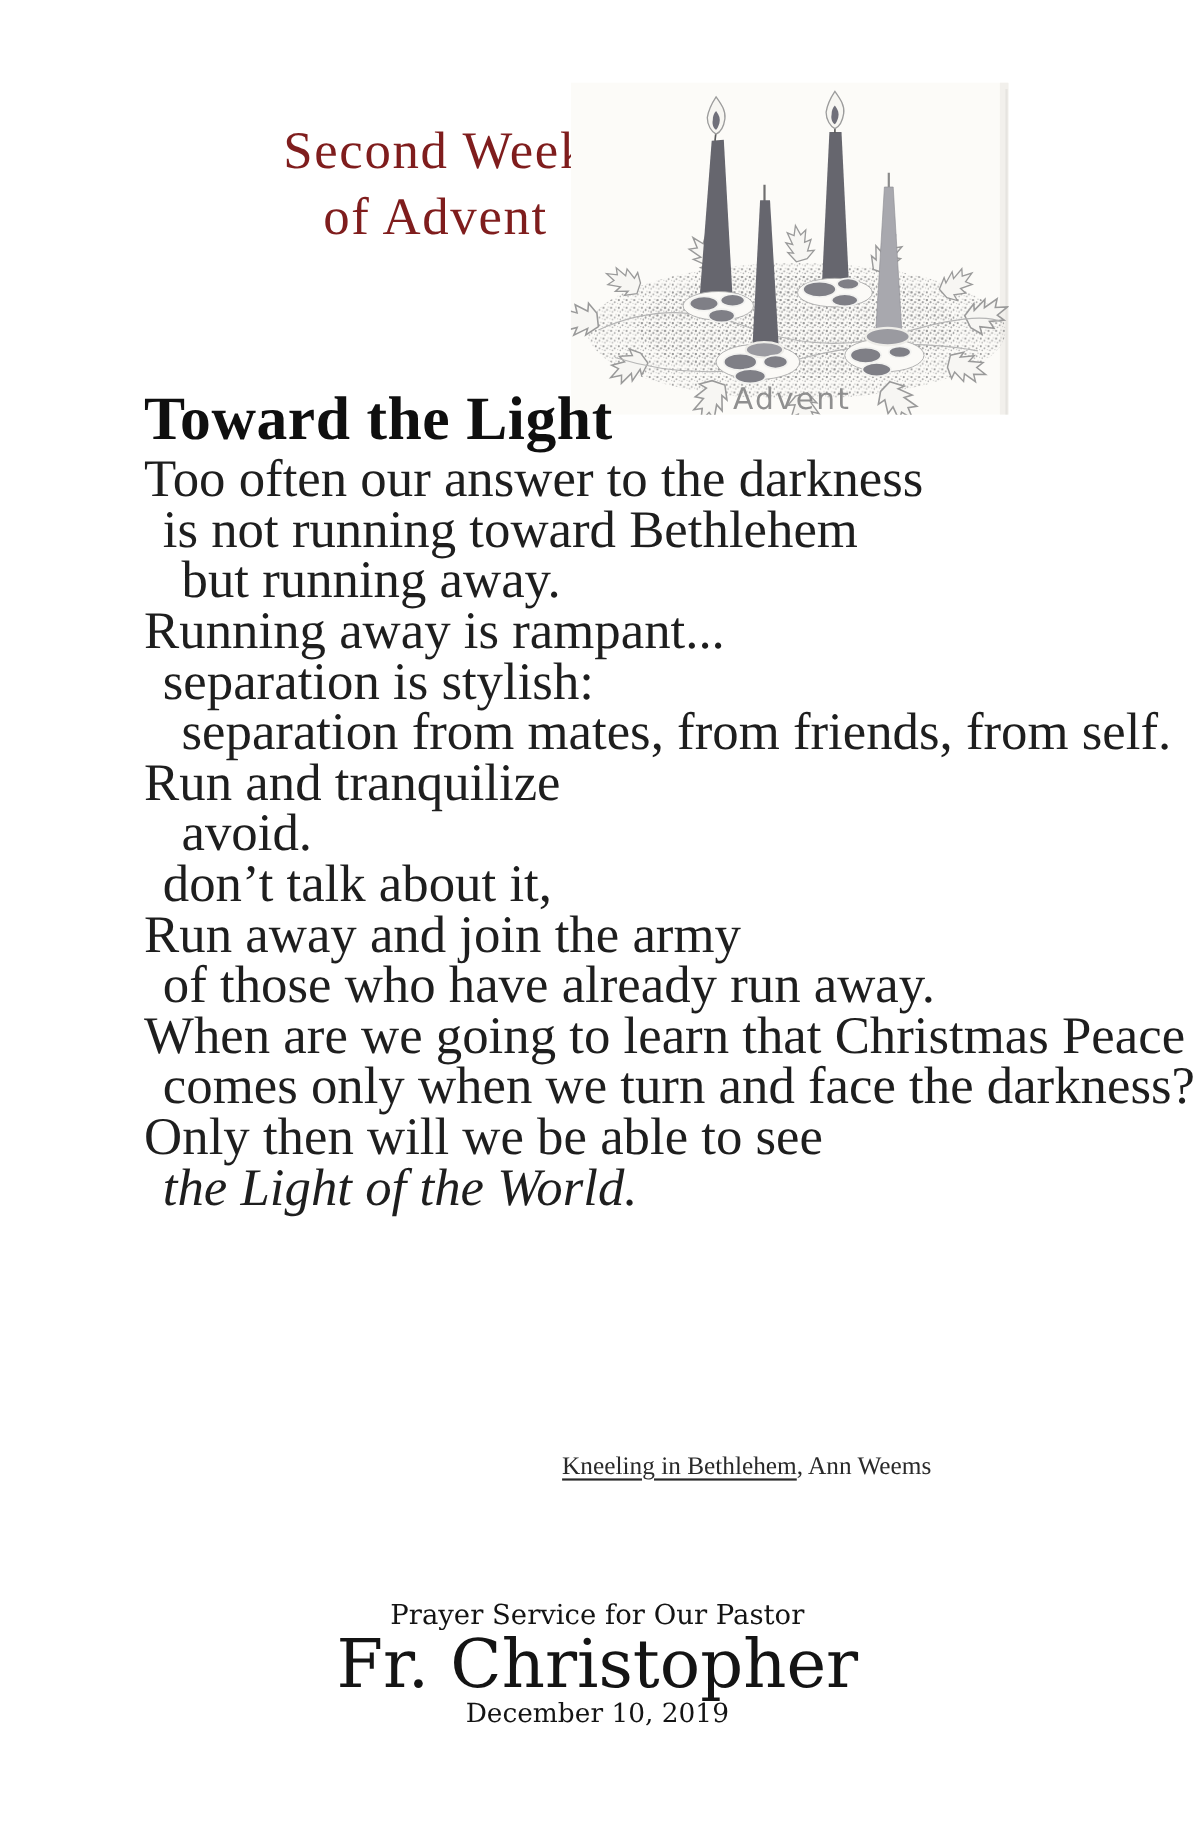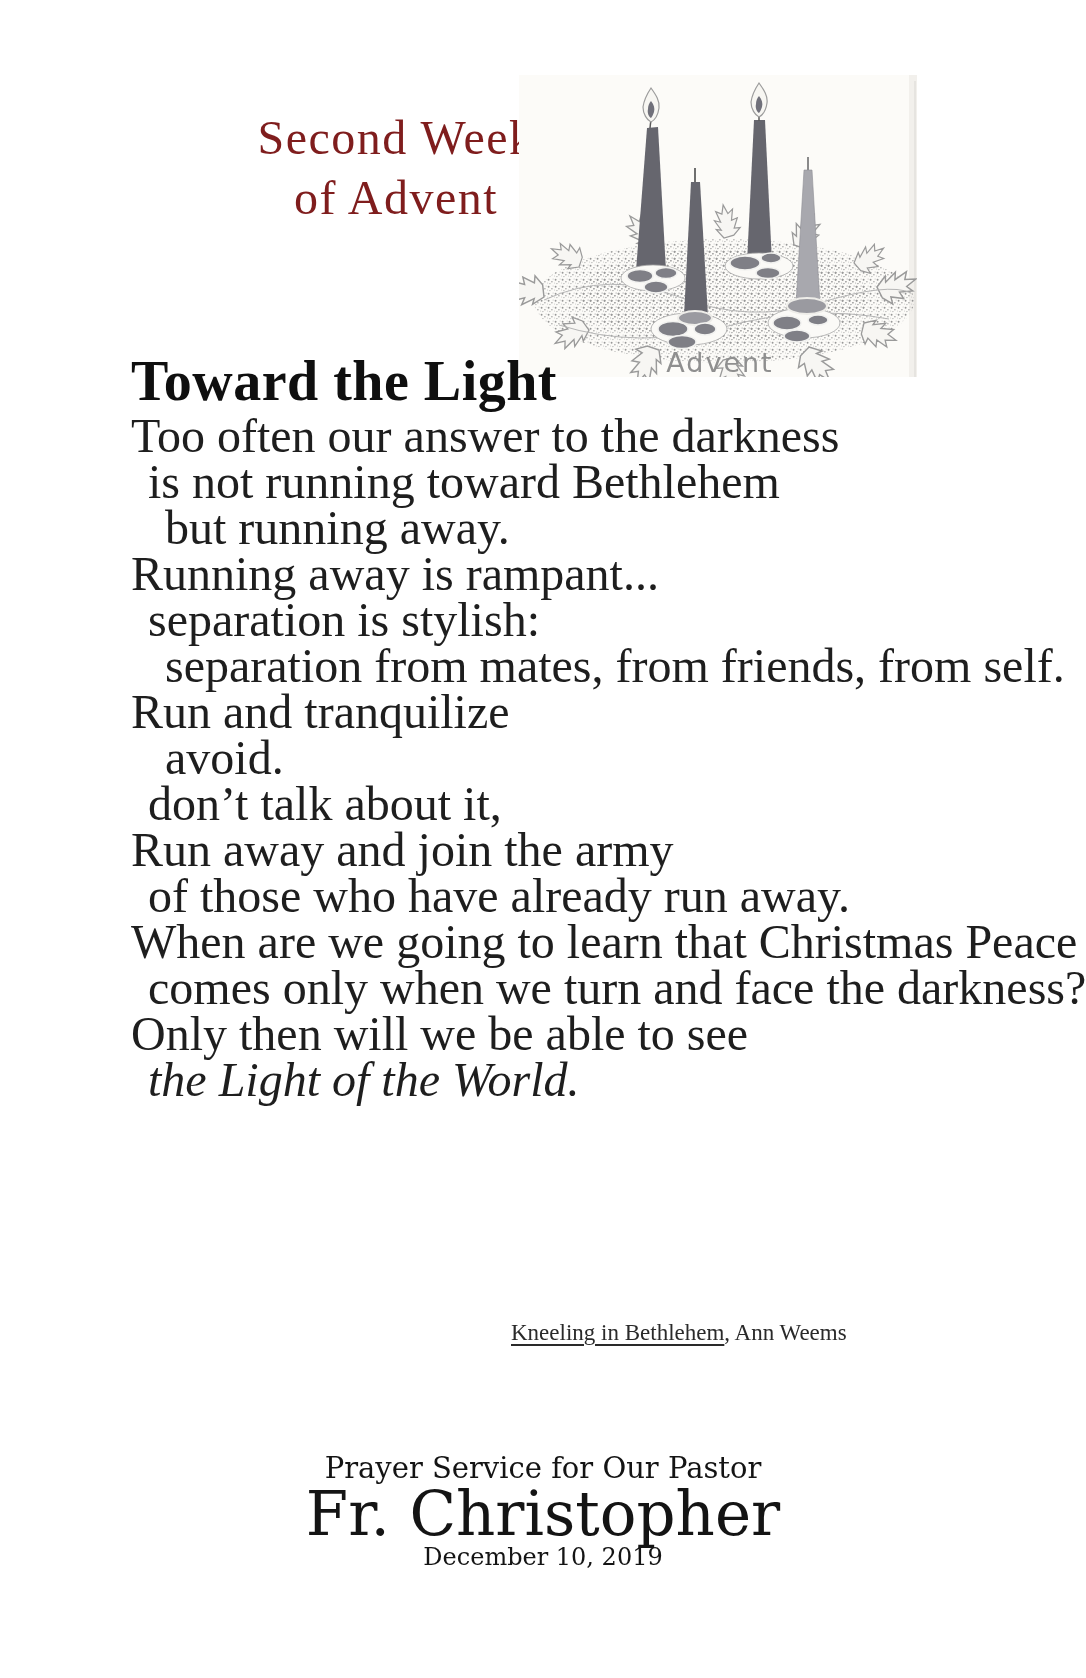--- a/index.html
+++ b/index.html
@@ -22,21 +22,21 @@
   .poem-line.indent-2{padding-left:34px;}
   .poem-line.italic{font-style:italic;}
 
   
   .attribution{position:absolute;left:511px;top:1320px;font-size:23px;color:#2a2a2a;}
   .attribution .src{text-decoration:underline;text-underline-offset:4px;}
 
   
   .footer{position:absolute;left:0;top:1452px;width:1086px;text-align:center;
           font-family:"DejaVu Serif",serif;color:#141414;}
-  .footer-line1{font-size:29px;line-height:32px;}
+  .footer-line1{font-size:25px;line-height:32px;}
   .footer-name{font-size:61px;line-height:60px;}
   .footer-date{font-size:24px;line-height:26px;}
 
   .art-svg .candle-dark{fill:var(--candle-dark,#66666e);}
   .art-svg .candle-light{fill:var(--candle-light,#a8a8ae);stroke:#8f8f96;stroke-width:0.6;}
   .art-svg .leaf{fill:#f7f6f3;stroke:var(--foliage,#9a9a9a);stroke-width:1.2;}
   .art-svg .vine{fill:none;stroke:#b5b5b5;stroke-width:1;}
   .art-svg .berry{fill:#7f7f86;stroke:#f2f2f0;stroke-width:1.5;}
   .art-svg .plate{fill:#9a9aa0;stroke:#eeede9;stroke-width:2;}
   .art-svg .saucer{fill:#fbfaf7;stroke:#a8a8a8;stroke-width:0.8;}

